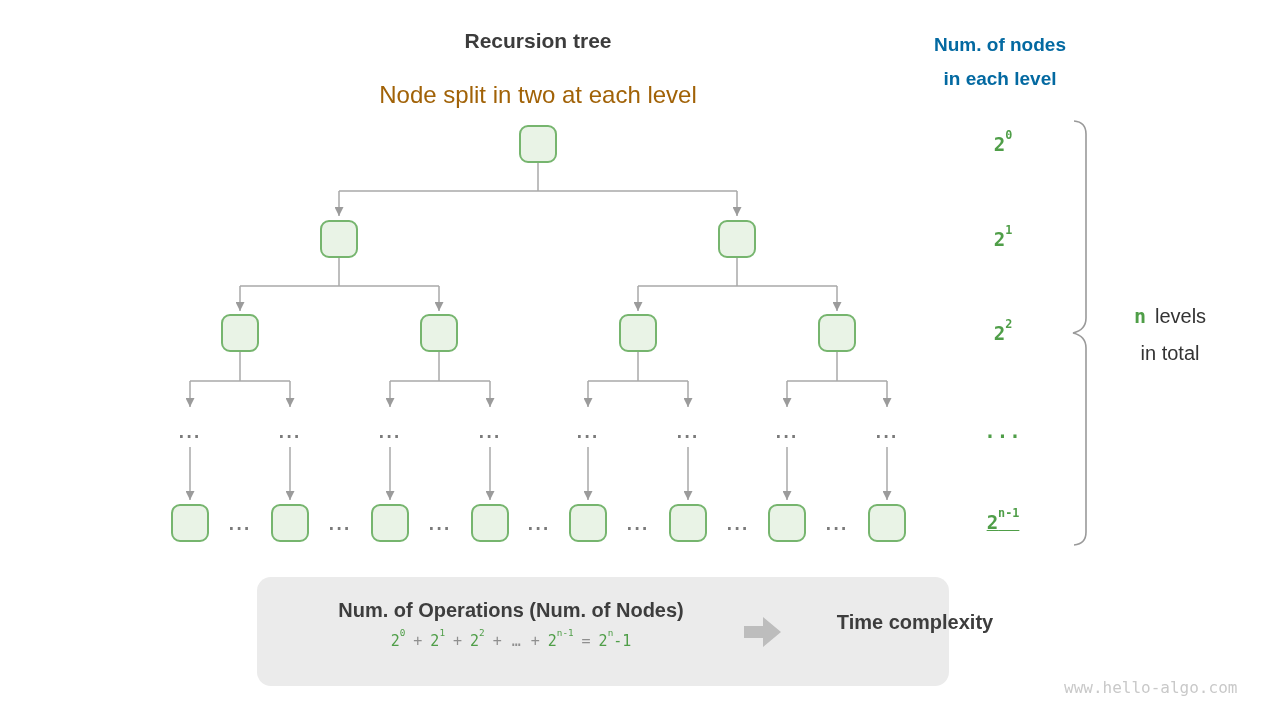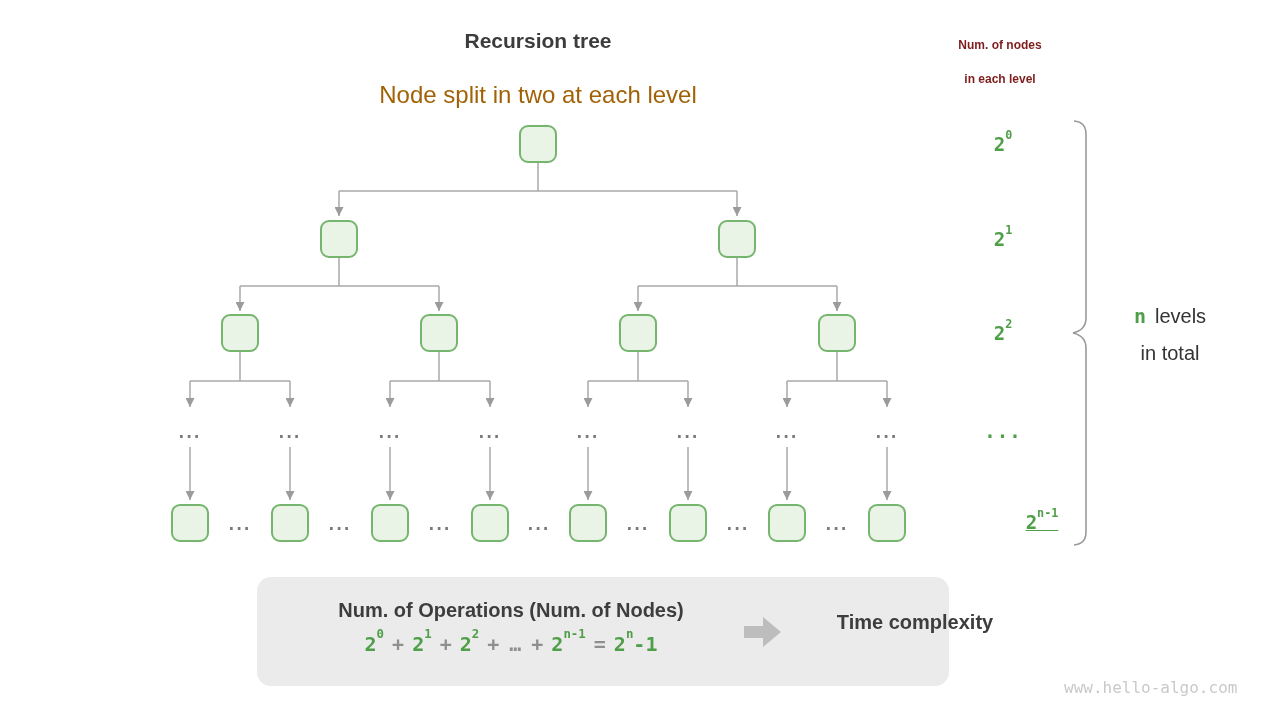--- a/index.html
+++ b/index.html
@@ -4,21 +4,21 @@
 <style>
   html,body { margin:0; padding:0; background:#ffffff; }
   .canvas {
     position:relative; width:1280px; height:720px; background:#ffffff;
     font-family:"Liberation Sans", sans-serif; overflow:hidden;
   }
   .ctr { position:absolute; transform:translate(-50%,-50%); white-space:nowrap; }
 
   .title    { font-size:21px; font-weight:700; color:#3c3c3c; }
   .subtitle { font-size:24px; font-weight:400; color:#a16207;margin-top:17px; }
-  .rh       { font-size:12px; font-weight:700; color:#7f1d1d;text-align:right; }
+  .rh       { font-size:19px; font-weight:700; color:#0369a1;text-align:right; }
 
   .connectors { position:absolute; left:0; top:0; }
 
   .node {
     position:absolute; width:38px; height:38px; box-sizing:border-box;
     background:#e9f3e6; border:2.5px solid #76b56e; border-radius:9px;
   }
 
   .dots {
     position:absolute; transform:translate(-50%,-50%);
@@ -40,21 +40,21 @@
   }
 
   .ops-box {
     position:absolute; left:257px; top:577px; width:692px; height:109px;
     background:#ebebeb; border-radius:14px;
   }
   .ops-left  { position:absolute; left:24px; top:22px; width:460px; text-align:center; }
   .ops-title { font-size:20px; font-weight:700; color:#3d3d3d; white-space:nowrap; }
   .formula {
     margin-top:10px; font-family:"DejaVu Sans Mono", monospace;
-    font-weight:700; font-size:20px; white-space:nowrap;
+    font-weight:400; font-size:15px; white-space:nowrap;
   }
   .grn { color:#4f9e48; }
   .op  { color:#8f8f8f; margin:0 8px; }
   .implies-arrow { position:absolute; left:486px; top:39px; }
   .tc-block { position:absolute; left:540px; top:34px; width:236px; text-align:center; }
   .tc-title { font-size:20px; font-weight:700; color:#3d3d3d; white-space:nowrap; }
   .tc-value { margin-top:9px; font-size:20px; font-weight:700; color:#e41e1e; white-space:nowrap; }
   .tc-bigo  { font-family:"DejaVu Sans Mono", monospace; margin-left:10px; }
 
   .watermark {
@@ -160,21 +160,21 @@
   <div class="level-label" style="left:1003px; top:144px;">
     <span>2</span><sup>0</sup>
   </div>
   <div class="level-label" style="left:1003px; top:239px;">
     <span>2</span><sup>1</sup>
   </div>
   <div class="level-label" style="left:1003px; top:333px;text-align:right;">
     <span>2</span><sup>2</sup>
   </div>
   <div class="level-label" style="left:1003px; top:431px; letter-spacing:1px;">...</div>
-  <div class="level-label" style="left:1042px; top:522px;text-decoration:underline;">
+  <div class="level-label" style="left:1003px; top:522px;text-decoration:underline;">
     <span>2</span><sup>n-1</sup>
   </div>
 
   <div class="ctr brace-text" style="left:1170px; top:335px;">
     <div><span class="n-green">n</span><span>levels</span></div>
     <div>in total</div>
   </div>
 
   <div class="ops-box">
     <div class="ops-left">

